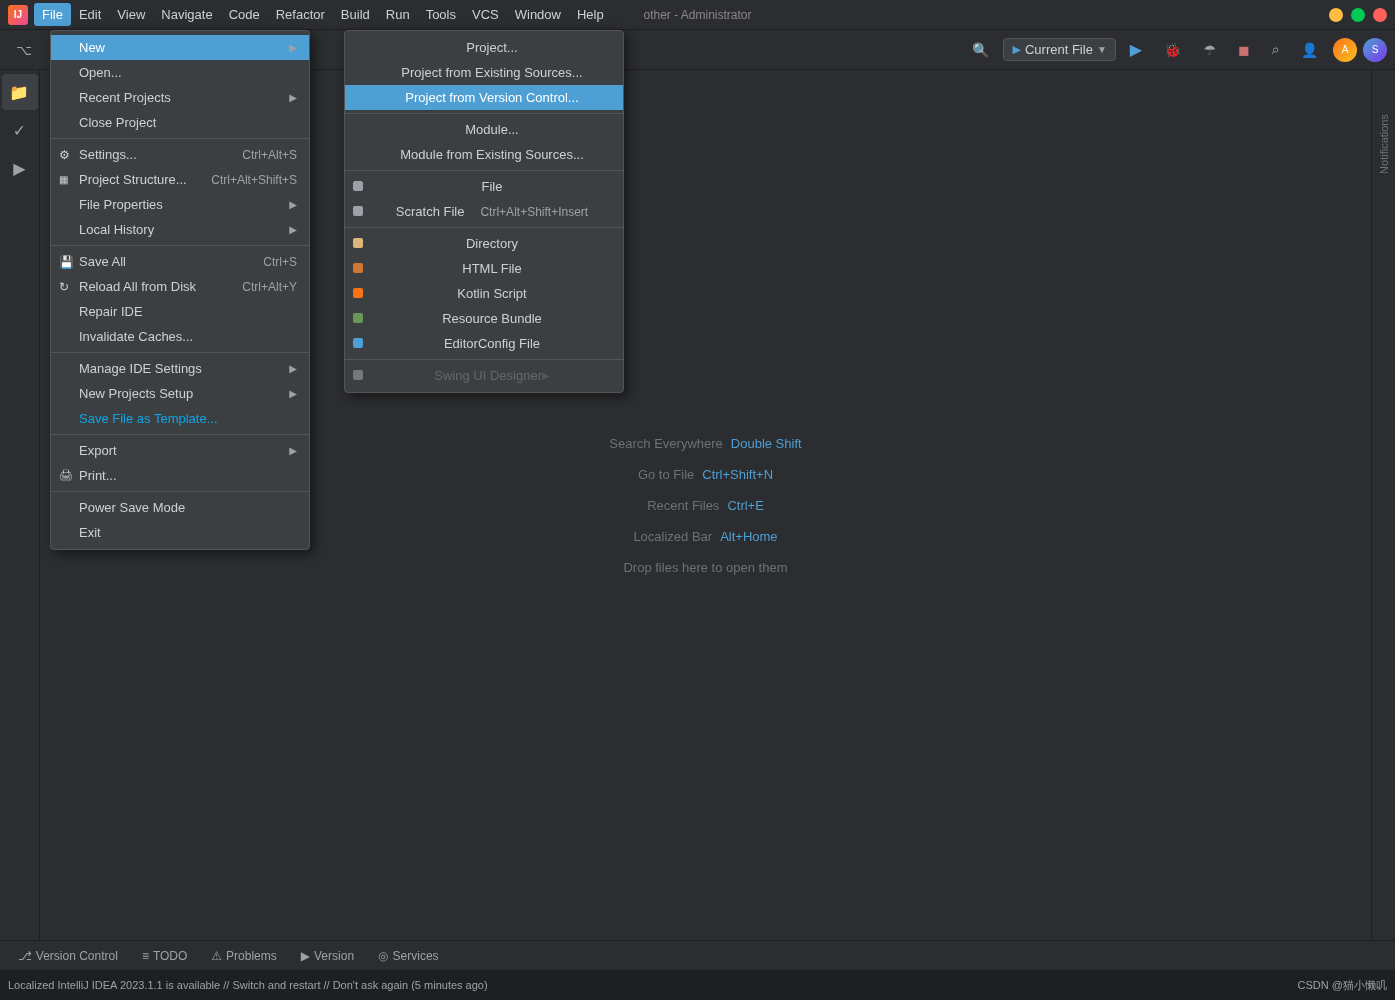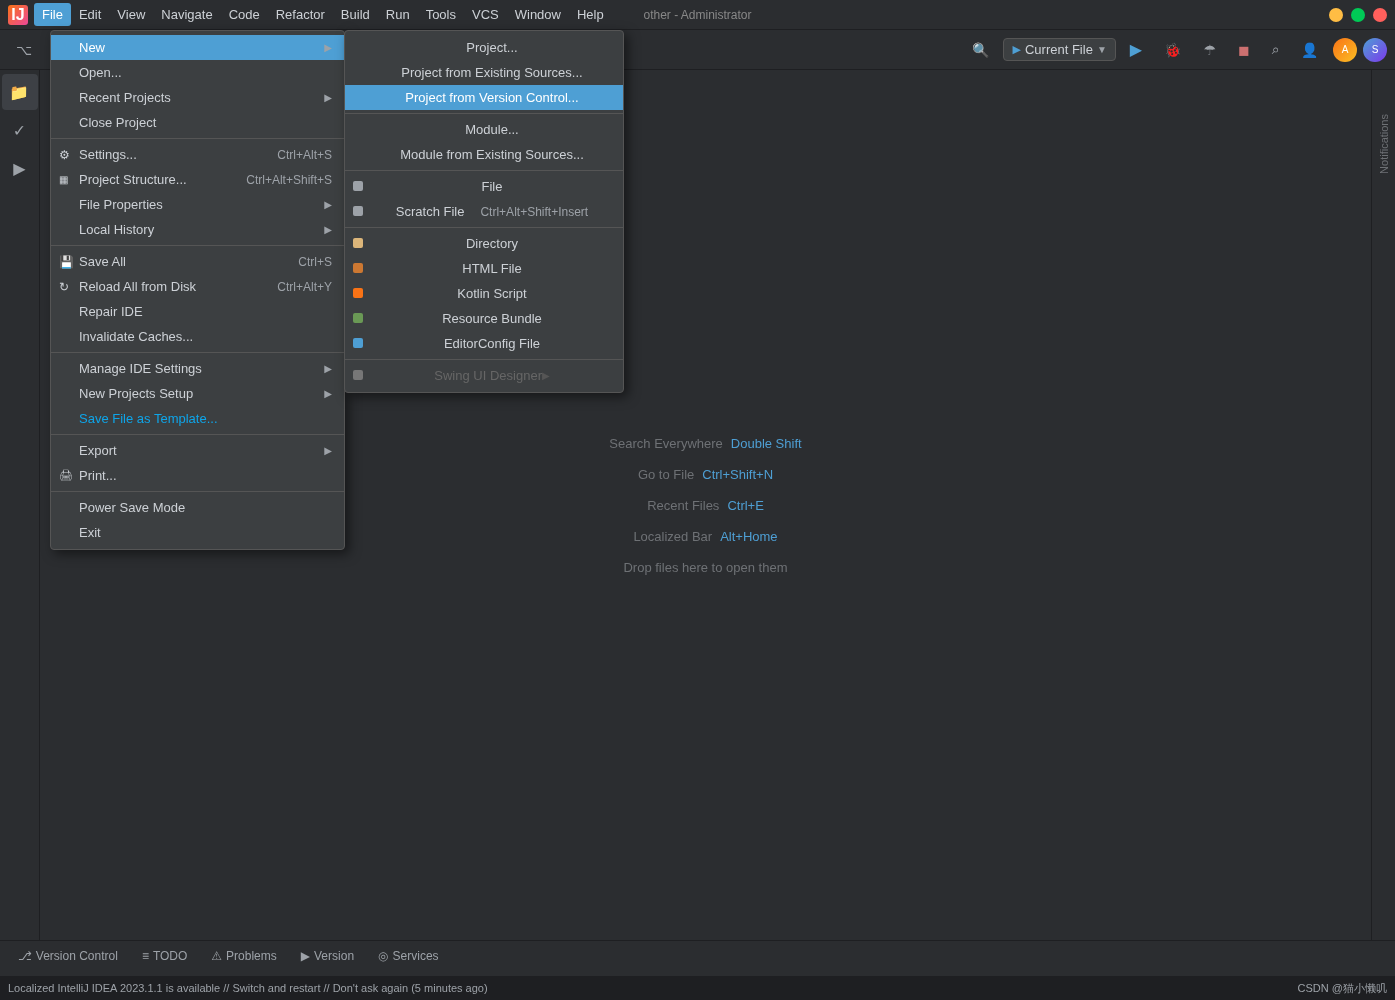--- a/index.html
+++ b/index.html
@@ -25,21 +25,21 @@
       position: relative;
       z-index: 100;
     }
     .title-bar-logo {
       width: 20px;
       height: 20px;
       margin-right: 6px;
       background: linear-gradient(135deg, #f97316, #ec4899);
       border-radius: 3px;
       display: flex;align-items:center;justify-content:center;
-      font-size:16px;font-weight:bold;color:white;
+      font-size:10px;font-weight:bold;color:white;
     }
     .menu-bar {
       display: flex;
       align-items: center;
       gap: 0;
       flex: 1;
     }
     .menu-item {
       padding: 4px 8px;
       cursor: pointer;
@@ -142,21 +142,21 @@
       font-size: 11px;
       color: #6e7175;
       cursor: pointer;
       padding: 4px 0;
     }
 
     
     .status-bar {
       position: absolute;
       bottom: 0; left: 0; right: 0;
-      height: 24px;
+      height: 30px;
       background: #1e1f22;
       display: flex;
       align-items: center;
       padding: 0 8px;
       gap: 16px;
       font-size: 12px;
       color: #9da2a8;
       z-index: 100;
     }
     .status-right { margin-left: auto; }
@@ -218,21 +218,21 @@
     }
     .vl-project { top: 120px; left: 14px; }
     .vl-structure { top: 600px; left: 14px; }
     .vl-bookmarks { top: 780px; left: 14px; }
 
     
     .menu-dropdown {
       position: absolute;
       top: 30px;
       left: 50px;
-      width: 295px;
+      width: 260px;
       background: #3c3f41;
       border: 1px solid #555;
       border-radius: 4px;
       box-shadow: 4px 4px 12px rgba(0,0,0,0.5);
       z-index: 300;
       padding: 4px 0;
     }
     .menu-dropdown-item {
       padding: 5px 12px 5px 28px;
       cursor: pointer;

